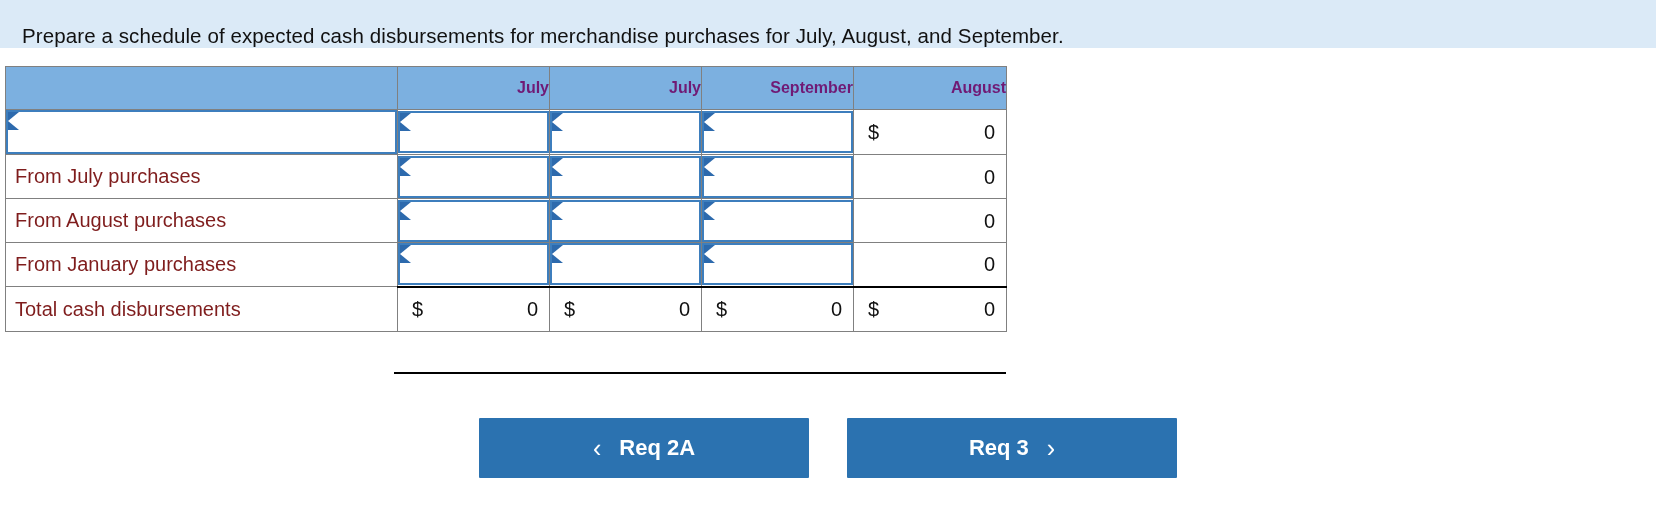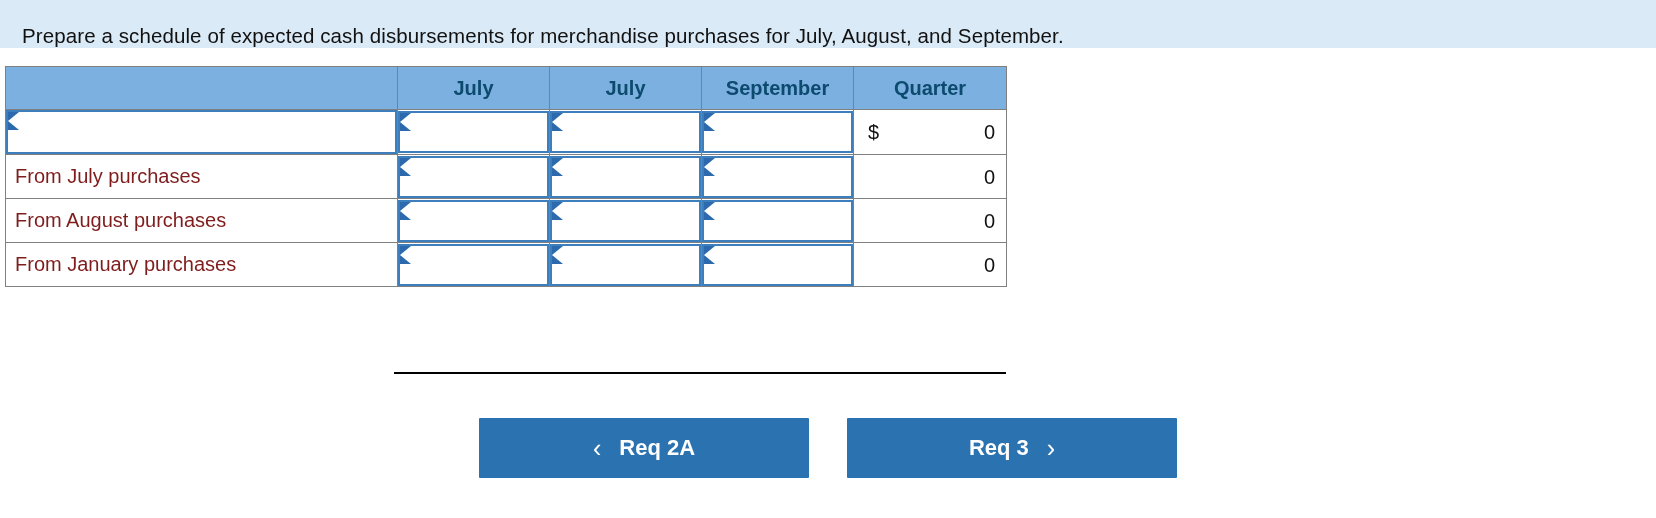--- a/index.html
+++ b/index.html
@@ -61,24 +61,24 @@
     background: #7cb0e0;
     height: 45px;
     text-align: center;
     font-size: 22px;
     font-weight: bold;
     color: #1b1b1b;
   }
   .head-row td {
     background: #7cb0e0;
     height: 43px;
-    text-align: center;
-    font-size: 20px;
+    text-align: right;
+    font-size: 16px;
     font-weight: bold;
-    color: #0c4a6e;
+    color: #701a75;
   }
   .head-row td.blank-head { background: #7cb0e0; }
 
   
   .data-row td { height: 44px; background: #ffffff; vertical-align: middle; }
 
   .label-text {
     display: block;
     font-size: 20px;
     color: #7f1d1d;
@@ -199,21 +199,21 @@
       <col class="c-sep">
       <col class="c-qtr">
   </colgroup>
   <tbody>
 
     <tr class="head-row">
       <td class="blank-head"></td>
       <td>July</td>
       <td>July</td>
       <td>September</td>
-      <td>Quarter</td>
+      <td>August</td>
     </tr>
 
     <tr class="data-row">
       <td class="cell-input">
         <span class="input-box tall">
           <span class="flag-marker"></span>
           <span></span>
         </span>
       </td>
       <td class="cell-input">
@@ -317,20 +317,41 @@
           <span class="flag-marker"></span>
           <span></span>
         </span>
       </td>
       <td class="cell-money">
         <span class="money-sym"></span>
         <span class="money-val">0</span>
       </td>
     </tr>
 
+    <tr class="total-row">
+      <td class="label-cell">
+        <span class="label-text">Total cash disbursements</span>
+      </td>
+      <td class="cell-money">
+        <span class="money-sym">$</span>
+        <span class="money-val">0</span>
+      </td>
+      <td class="cell-money">
+        <span class="money-sym">$</span>
+        <span class="money-val">0</span>
+      </td>
+      <td class="cell-money">
+        <span class="money-sym">$</span>
+        <span class="money-val">0</span>
+      </td>
+      <td class="cell-money">
+        <span class="money-sym">$</span>
+        <span class="money-val">0</span>
+      </td>
+    </tr>
   </tbody>
 </table>
 
 <div class="underline-strip"></div>
 
 <div class="nav-bar">
   <button class="nav-btn">
     <span class="chev">‹</span>
     <span>Req 2A</span>
   </button>

